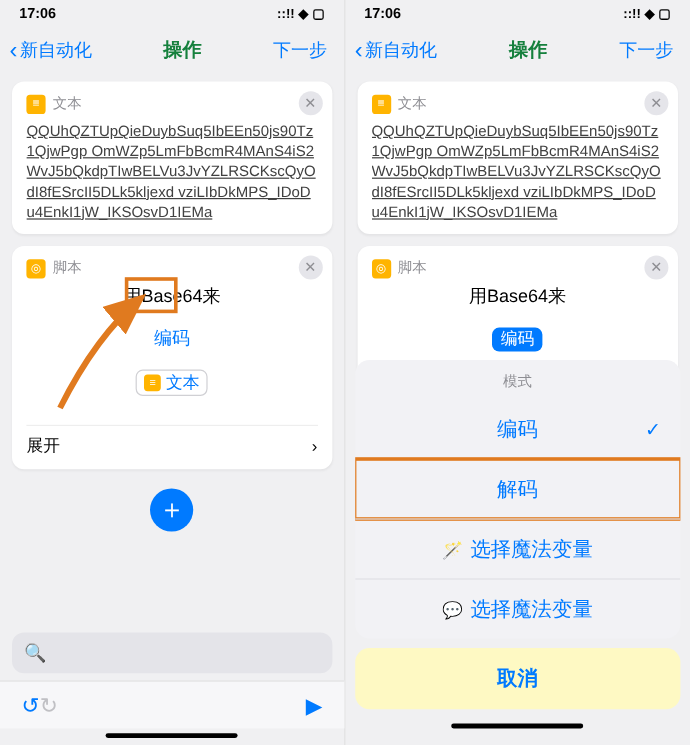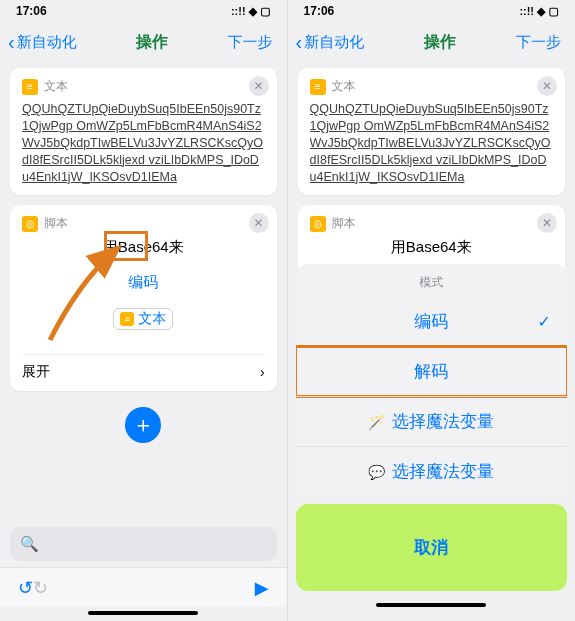--- a/index.html
+++ b/index.html
@@ -34,21 +34,21 @@
   .toolbar { height: 40px; display: flex; align-items: center; justify-content: space-between; padding: 0 18px; background: #f7f7f9; border-top: 1px solid #e0e0e0; }
   .tb-btn { color: #007aff; font-size: 18px; }
   .tb-btn.dis { color: #c0c0c4; }
   .home-ind { height: 4px; width: 110px; background: #000; border-radius: 2px; margin: 4px auto 6px; }
   .sheet { position: absolute; left: 8px; right: 8px; bottom: 8px; display: flex; flex-direction: column; gap: 8px; }
   .sheet-group { background: #f2f2f5; border-radius: 12px; overflow: hidden; }
   .sheet-title { text-align: center; font-size: 12px; color: #8e8e93; padding: 10px 0 6px; }
   .sheet-item { text-align: center; font-size: 17px; color: #007aff; padding: 13px 0; border-top: 1px solid #e0e0e4; position: relative; display: flex; align-items: center; justify-content: center; gap: 6px; }
   .sheet-item.first { border-top: none; }
   .check { position: absolute; right: 16px; color: #007aff; font-size: 16px; }
-  .sheet-cancel { background: #bef264; border-radius: 12px; text-align: center; font-size: 17px; color: #007aff; font-weight: 600; padding: 32px 0; }
+  .sheet-cancel { background: #fef9c3; border-radius: 12px; text-align: center; font-size: 17px; color: #007aff; font-weight: 600; padding: 14px 0; }
   .mini-icon { font-size: 14px; }
 </style>
 </head>
 <body>
 
 <div class="phone left">
   <div class="statusbar">
     <span>17:06</span>
     <span class="right">::!! ◆ ▢</span>
   </div>

